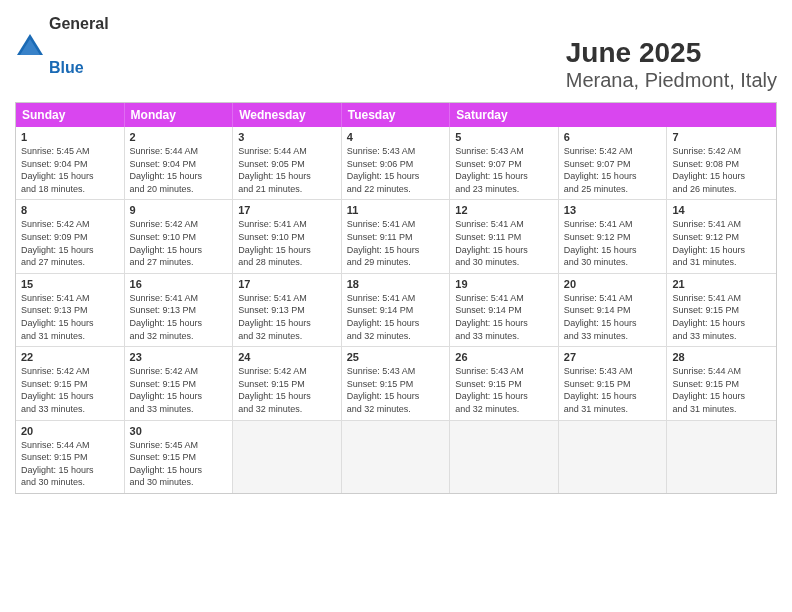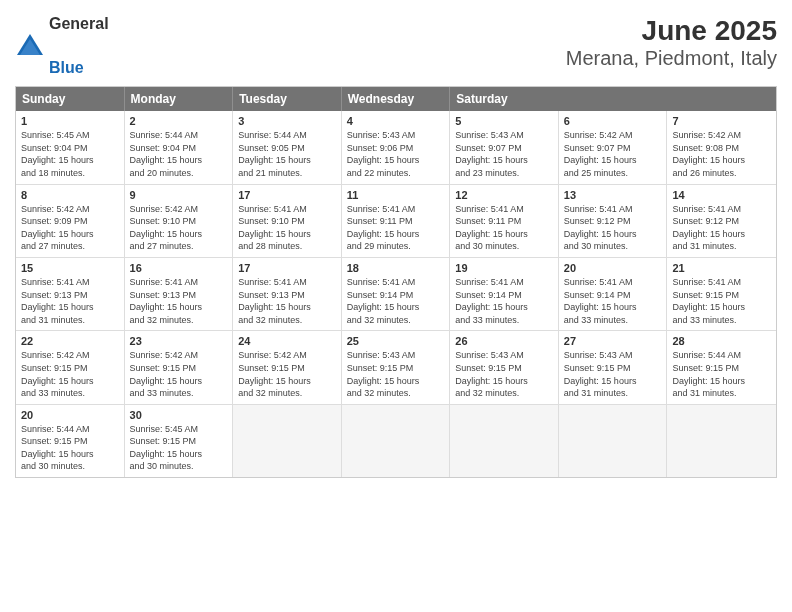--- a/index.html
+++ b/index.html
@@ -42,41 +42,41 @@
       font-size: 16px;
       font-weight: bold;
       color: #1a6ab5;
       margin-top: 26px;
     }
     .logo-icon {
       width: 30px;
       height: 30px;
     }
     .title-block {
-      text-align: right;
+      margin-top: 22px;
     }
     .main-title {
       font-size: 28px;
       font-weight: bold;
       color: #333;
     }
     .subtitle {
       font-size: 20px;
       color: #555;
     }
     .calendar {
       flex: 1;
       display: flex;
       flex-direction: column;
       border: 1px solid #ccc;
     }
     .cal-header {
       display: grid;
       grid-template-columns: repeat(7, 1fr);
-      background: #737373;
+      background: #d946ef;
     }
     .cal-header-cell {
       color: white;
       font-size: 12px;
       font-weight: bold;
       padding: 5px 6px;
       text-align: left;
       border-right: 1px solid rgba(255,255,255,0.2);
     }
     .cal-header-cell:last-child { border-right: none; }
@@ -133,22 +133,22 @@
     <div class="title-block">
       <div class="main-title">June 2025</div>
       <div class="subtitle">Merana, Piedmont, Italy</div>
     </div>
   </div>
 
   <div class="calendar">
     <div class="cal-header" id="cal-header">
         <div class="cal-header-cell">Sunday</div>
         <div class="cal-header-cell">Monday</div>
+        <div class="cal-header-cell">Wednesday</div>
         <div class="cal-header-cell">Tuesday</div>
-        <div class="cal-header-cell">Wednesday</div>
         <div class="cal-header-cell">Saturday</div>
       </div>
     <div class="cal-body" id="cal-body">
         <div class="cal-row">
           <div class="cal-cell">
             <span class="day-num">1</span>
         <div class="info">
           Sunrise: 5:45 AM<br>Sunset: 9:04 PM<br>Daylight: 15 hours<br>and 18 minutes.
         </div>
           </div>

